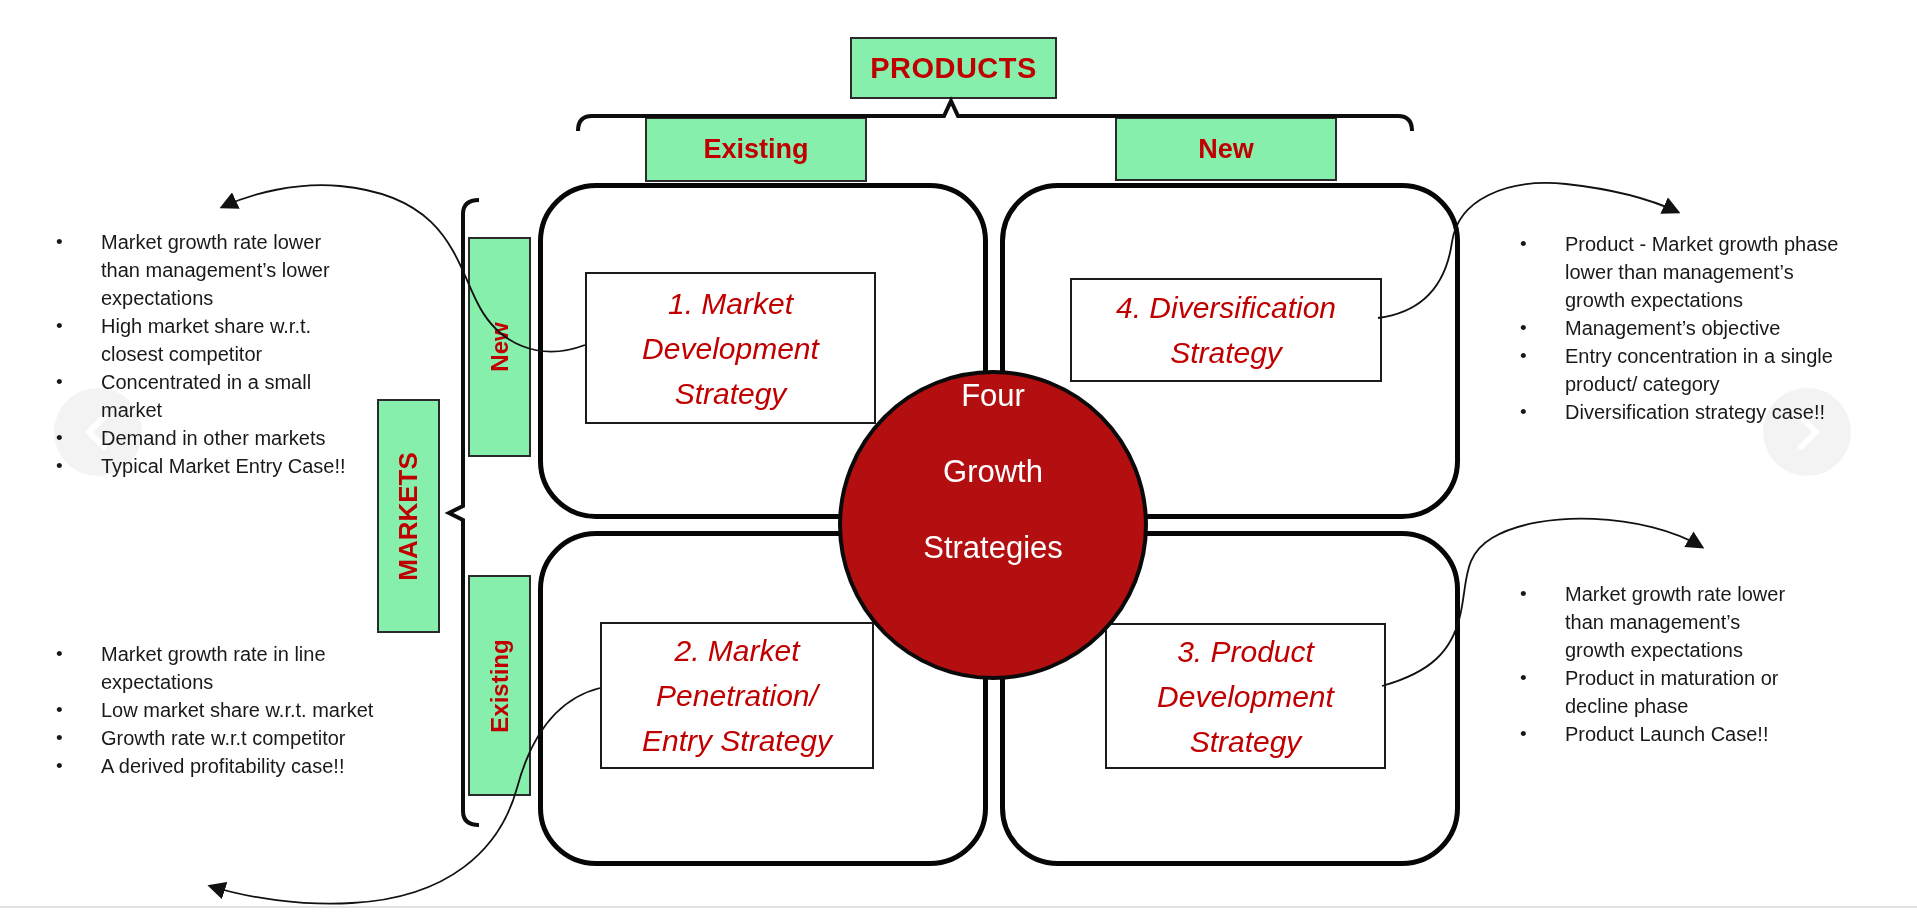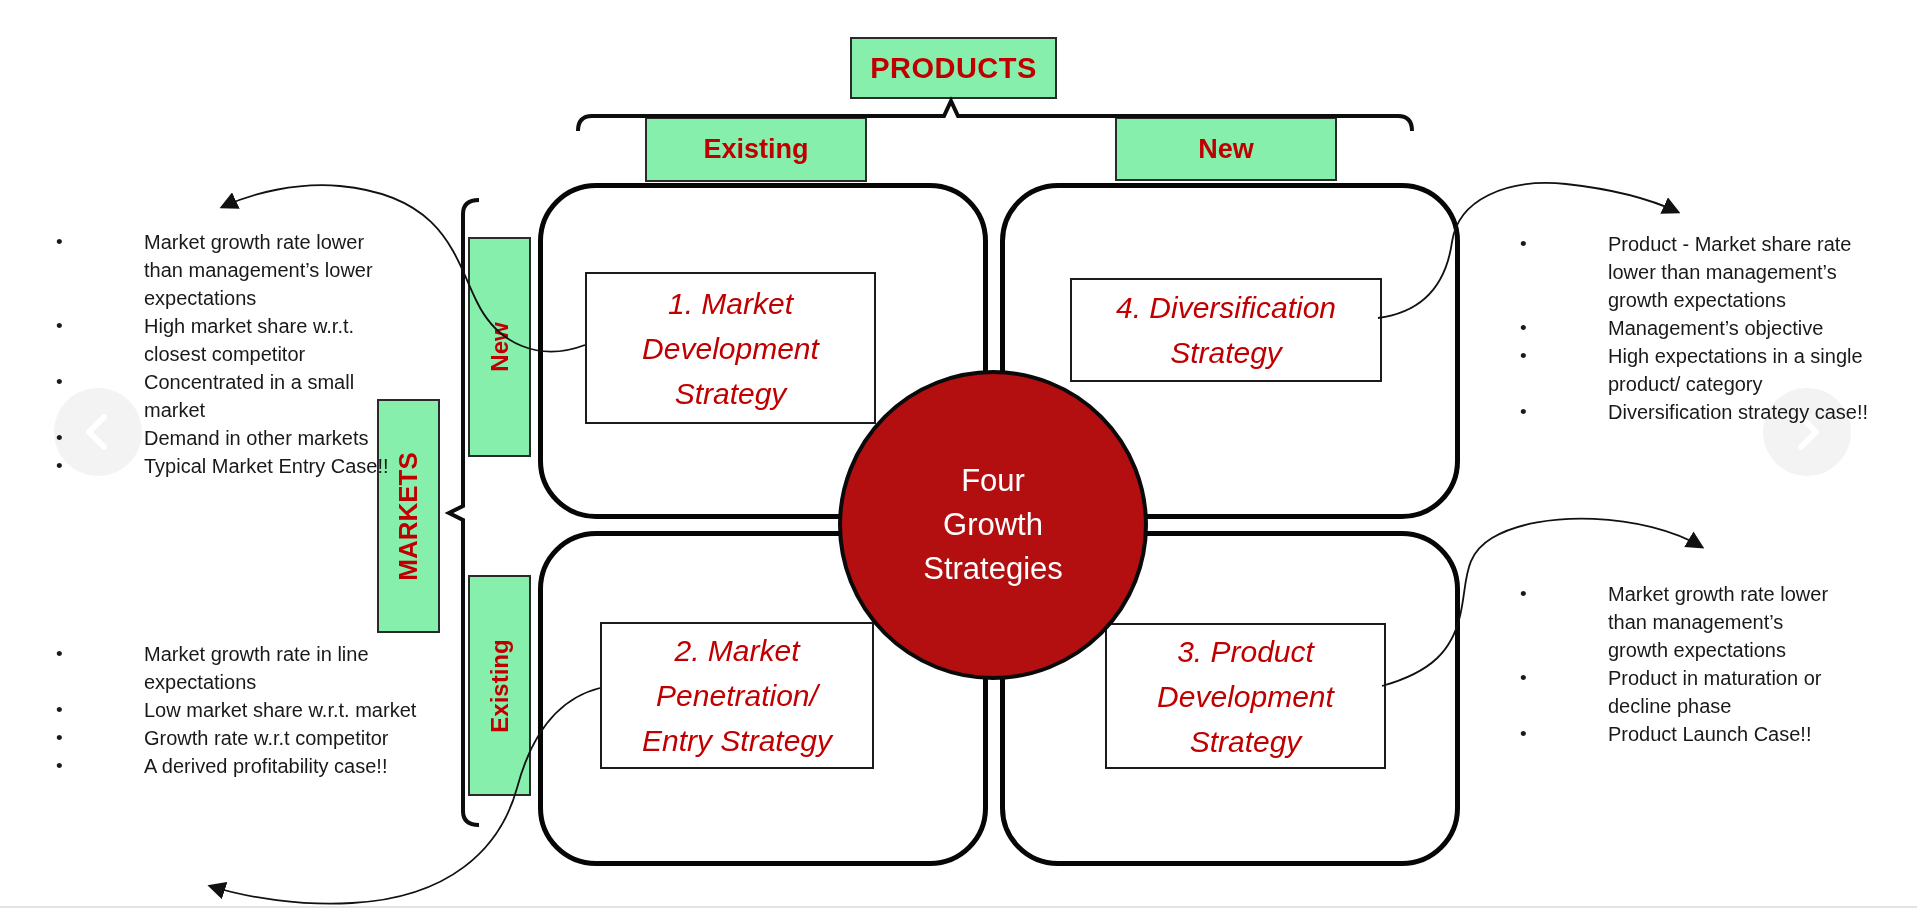--- a/index.html
+++ b/index.html
@@ -23,28 +23,28 @@
   .quad{position:absolute;background:#fff;border:5px solid #060606;border-radius:58px;z-index:1;}
 
   
   .strategy{position:absolute;background:#fff;border:2.5px solid #1b1b1b;z-index:3;
             display:flex;flex-direction:column;align-items:center;justify-content:center;
             color:#C00000;font-style:italic;font-size:30px;line-height:45px;text-align:center;}
 
   
   .circle{position:absolute;left:838px;top:370px;width:302px;height:302px;border-radius:50%;
           background:#B30E10;border:4px solid #0a0a0a;z-index:4;
-          display:flex;flex-direction:column;align-items:center;justify-content:center;
-          color:#ffffff;font-size:31px;line-height:44px;text-align:center;}
+          display:flex;flex-direction:column;align-items:center;justify-content:flex-start;
+          color:#ffffff;font-size:31px;line-height:44px;text-align:center;gap:32px;}
 
   
   .blist{position:absolute;color:#191919;font-size:20px;line-height:28px;z-index:2;}
   .li{display:grid;grid-template-columns:45px 1fr;}
   .li .bullet{font-size:19px;}
-  .li-lines div{white-space:nowrap;margin-left:43px;}
+  .li-lines div{white-space:nowrap;}
 
   
   svg.overlay{position:absolute;left:0;top:0;z-index:5;pointer-events:none;}
 
   
   .navbtn{position:absolute;width:88px;height:88px;z-index:0;cursor:pointer;border:0;background:transparent;padding:0;}
 
   .page-edge{position:absolute;left:0;top:906px;width:1917px;height:2px;background:#e3e3e3;z-index:0;}
 </style>
 </head>
@@ -184,35 +184,35 @@
         <span class="bullet">•</span>
         <div class="li-lines">
           <div>A derived profitability case!!</div>
         </div>
       </div>
     </div>
   <div class="blist" style="left:1520px;top:230px;width:350px;">
       <div class="li">
         <span class="bullet">•</span>
         <div class="li-lines">
-          <div>Product - Market share rate</div>
+          <div>Product - Market growth phase</div>
           <div>lower than management’s</div>
           <div>growth expectations</div>
         </div>
       </div>
       <div class="li">
         <span class="bullet">•</span>
         <div class="li-lines">
           <div>Management’s objective</div>
         </div>
       </div>
       <div class="li">
         <span class="bullet">•</span>
         <div class="li-lines">
-          <div>High expectations in a single</div>
+          <div>Entry concentration in a single</div>
           <div>product/ category</div>
         </div>
       </div>
       <div class="li">
         <span class="bullet">•</span>
         <div class="li-lines">
           <div>Diversification strategy case!!</div>
         </div>
       </div>
     </div>

